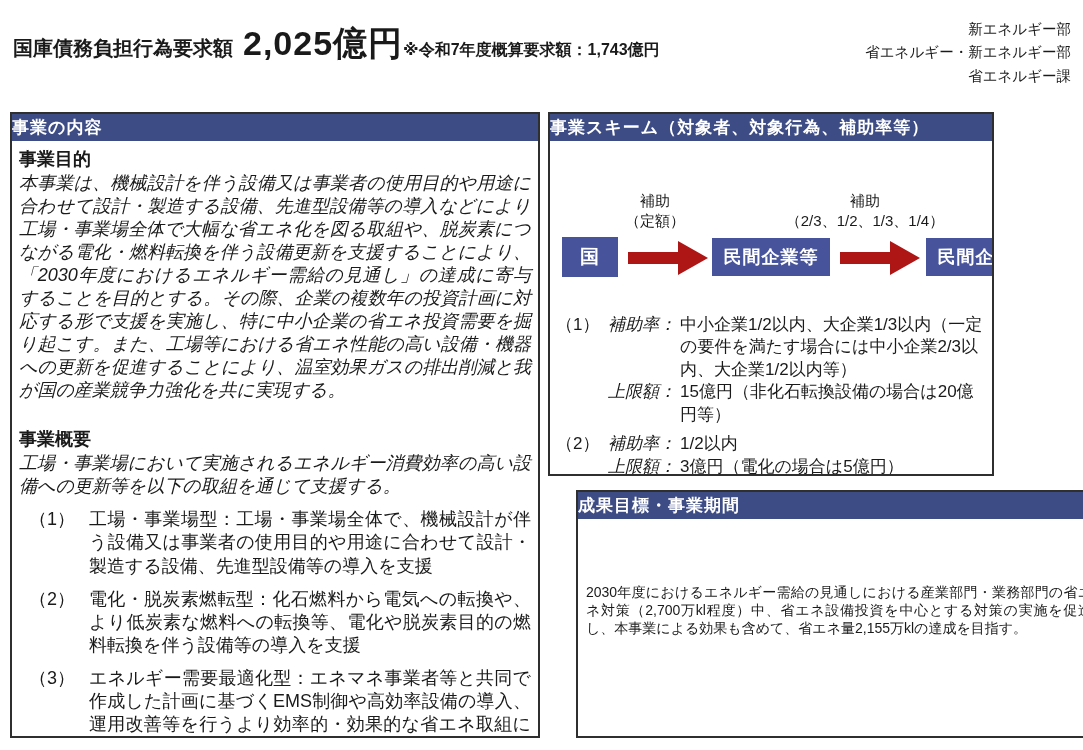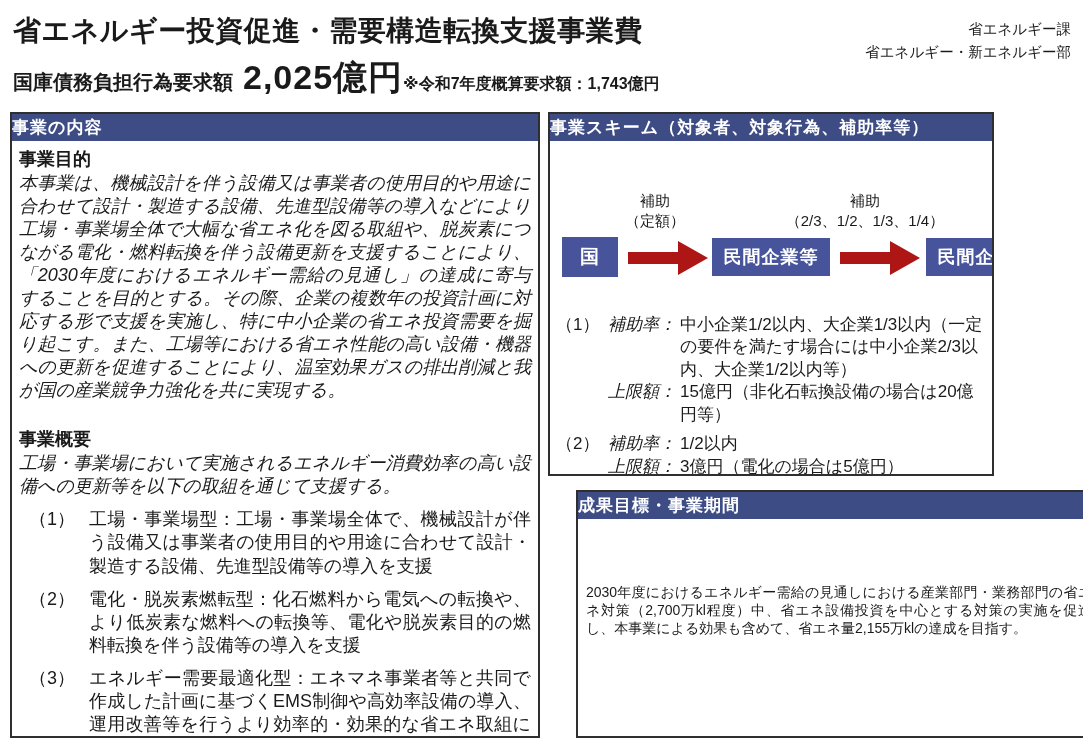--- a/index.html
+++ b/index.html
@@ -73,30 +73,30 @@
 
   
   .goal-text{padding:64px 8px 0 8px;font-size:14px;line-height:1.3;text-align:justify;}
 </style>
 </head>
 <body>
 
 <div class="page">
 
   <div class="title-block">
-    <h1 class="page-title">省エネルギー投資促進・需要構造転換支援事業費</h1>
     <div class="budget-line">
       <span class="b-label">国庫債務負担行為要求額</span>
       <span class="b-amount">2,025億円</span>
       <span class="b-note">※令和7年度概算要求額：1,743億円</span>
     </div>
   </div>
   <div class="agency">
+    <div>新エネルギー部</div>
+    <div>省エネルギー・新エネルギー部</div>
     <div>省エネルギー課</div>
-    <div>省エネルギー・新エネルギー部</div>
   </div>
 
   <section class="panel left-panel">
     <div class="panel-head">事業の内容</div>
     <div class="panel-body">
       <div class="sec-head">事業目的</div>
       <p class="body-text">本事業は、機械設計を伴う設備又は事業者の使用目的や用途に合わせて設計・製造する設備、先進型設備等の導入などにより工場・事業場全体で大幅な省エネ化を図る取組や、脱炭素につながる電化・燃料転換を伴う設備更新を支援することにより、「2030年度におけるエネルギー需給の見通し」の達成に寄与することを目的とする。その際、企業の複数年の投資計画に対応する形で支援を実施し、特に中小企業の省エネ投資需要を掘り起こす。また、工場等における省エネ性能の高い設備・機器への更新を促進することにより、温室効果ガスの排出削減と我が国の産業競争力強化を共に実現する。</p>
       <div class="sec-head gap">事業概要</div>
       <p class="body-text">工場・事業場において実施されるエネルギー消費効率の高い設備への更新等を以下の取組を通じて支援する。</p>
 

